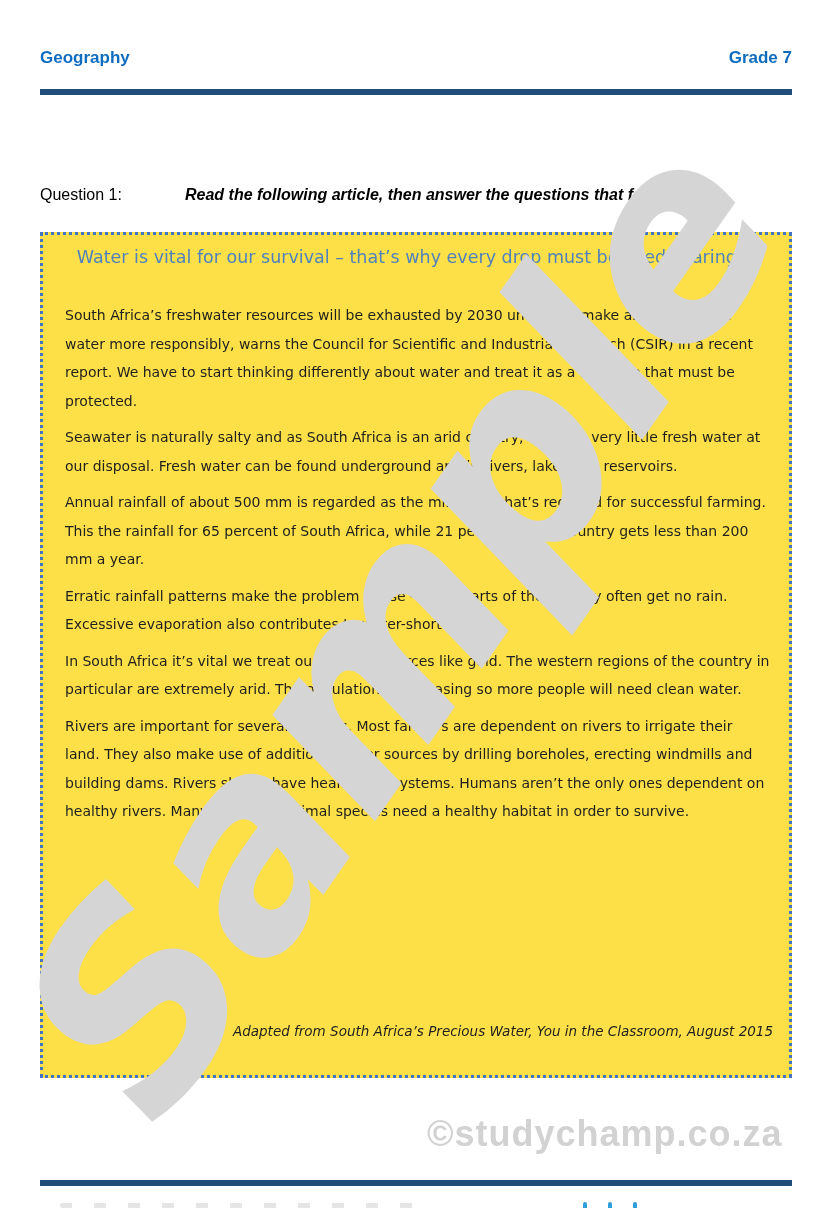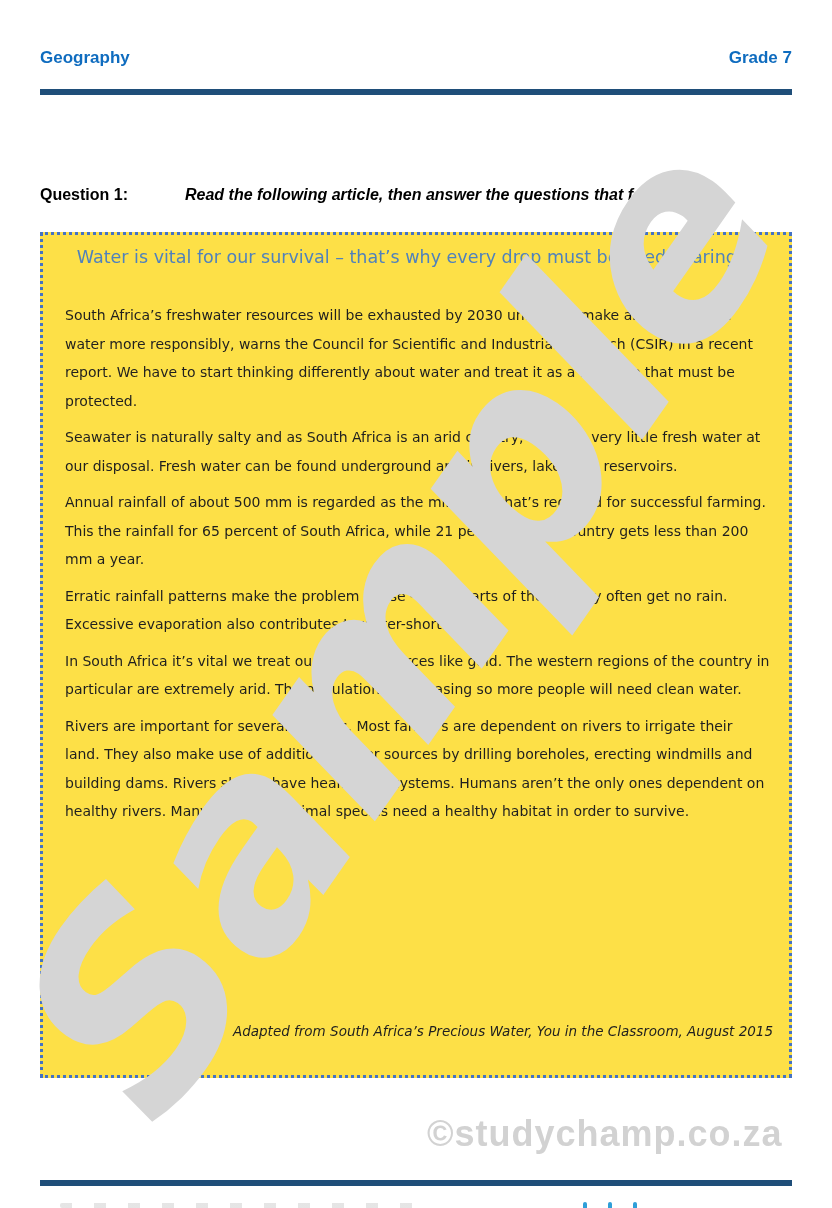--- a/index.html
+++ b/index.html
@@ -47,21 +47,21 @@
     color: #ffffff;
     font-size: 26px;
     font-weight: bold;
     letter-spacing: 0.5px;
   }
   .question-label {
     position: absolute;
     left: 40px;
     top: 186px;
     font-size: 16px;
-    font-weight: bold;
+    font-weight: normal;
     color: #000000;
   }
   .question-instruction {
     position: absolute;
     left: 150px;
     top: 186px;
     font-size: 16px;
     font-weight: 600;
     font-style: italic;
     color: #000000;

